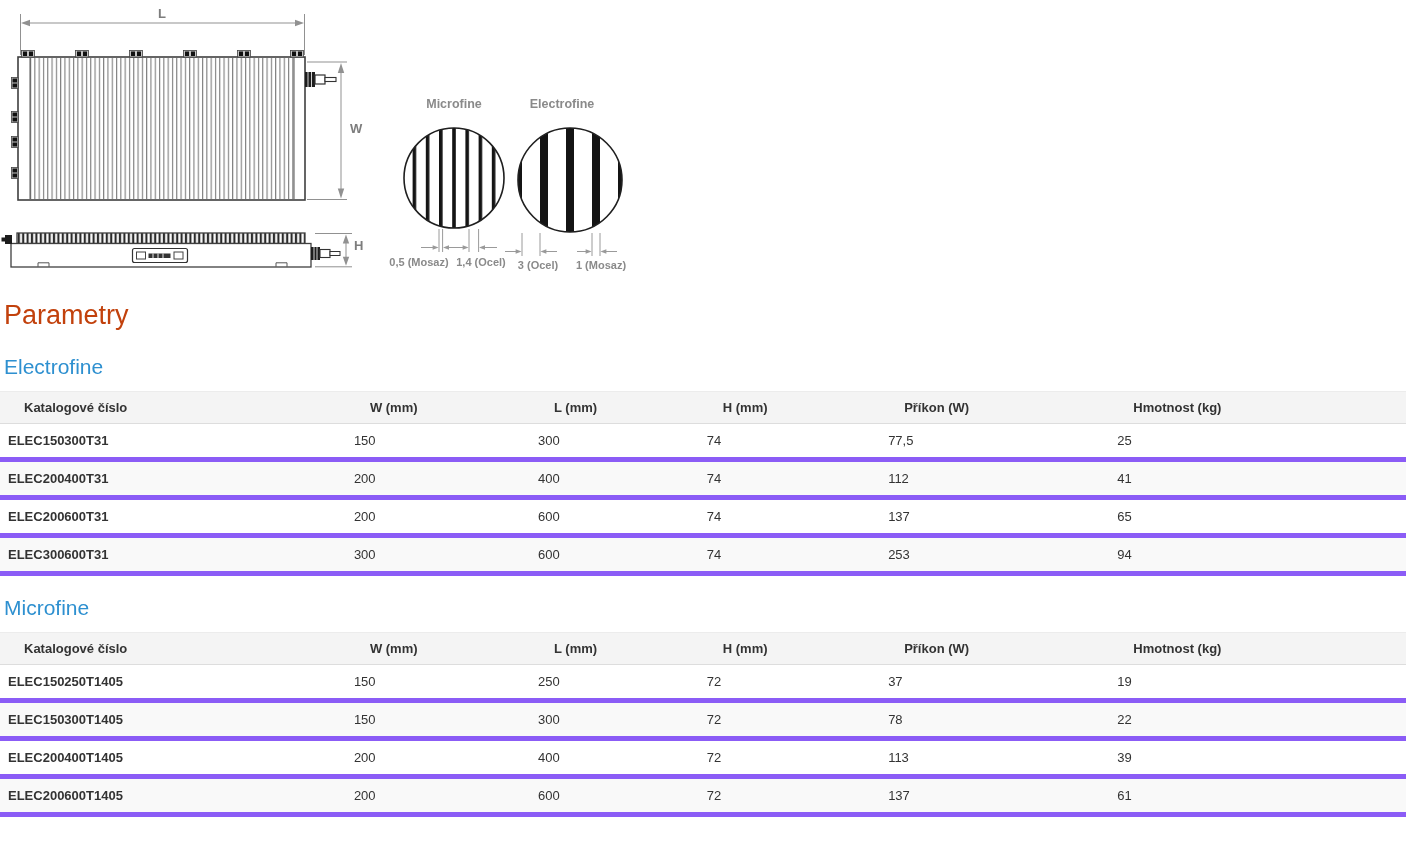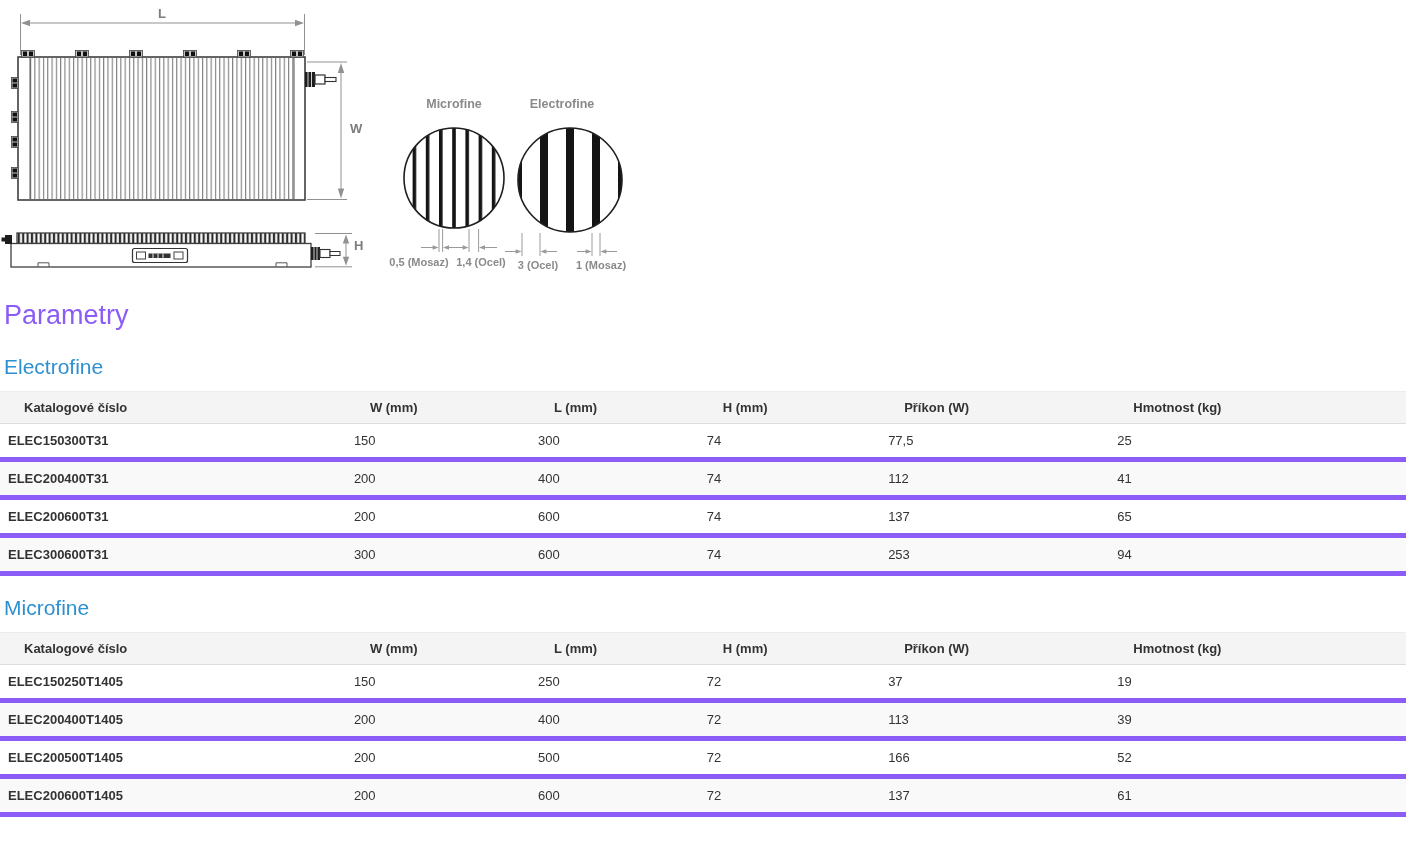--- a/index.html
+++ b/index.html
@@ -10,21 +10,21 @@
     font-family:"Liberation Sans", sans-serif;
     color:#333;
   }
   .diagram-wrap { height:292px; position:relative; }
   svg text { font-family:"Liberation Sans", sans-serif; }
   .dim-label { fill:#7d7d7d; font-size:13px; font-weight:bold; }
   .pattern-title { fill:#8a8a8a; font-size:12.5px; font-weight:bold; }
   .pattern-dim-label { fill:#8a8a8a; font-size:11px; font-weight:bold; }
 
   h1.page-title {
-    color:#8b5cf6; font-weight:400; font-size:27px;
+    color:#c2410c; font-weight:400; font-size:27px;
     margin:8px 0 0 4px; line-height:1.15;
   }
   h2.section-heading {
     color:#2e90d0; font-weight:400; font-size:21px;
     margin:24px 0 13px 4px; line-height:1.1;
   }
   h2.section-heading.second { margin-top:20px; }
 
   table.spec-table {
     width:100%; border-collapse:collapse; table-layout:fixed;
@@ -308,36 +308,36 @@
     <tbody>
         <tr>
           <td>ELEC150250T1405</td>
           <td>150</td>
           <td>250</td>
           <td>72</td>
           <td>37</td>
           <td>19</td>
         </tr>
         <tr>
+          <td>ELEC150300T1405</td>
+          <td>150</td>
+          <td>300</td>
+          <td>72</td>
+          <td>78</td>
+          <td>22</td>
+        </tr>
+        <tr>
           <td>ELEC200400T1405</td>
           <td>200</td>
           <td>400</td>
           <td>72</td>
           <td>113</td>
           <td>39</td>
         </tr>
         <tr>
-          <td>ELEC200500T1405</td>
-          <td>200</td>
-          <td>500</td>
-          <td>72</td>
-          <td>166</td>
-          <td>52</td>
-        </tr>
-        <tr>
           <td>ELEC200600T1405</td>
           <td>200</td>
           <td>600</td>
           <td>72</td>
           <td>137</td>
           <td>61</td>
         </tr>
       </tbody>
   </table>
 </section>

